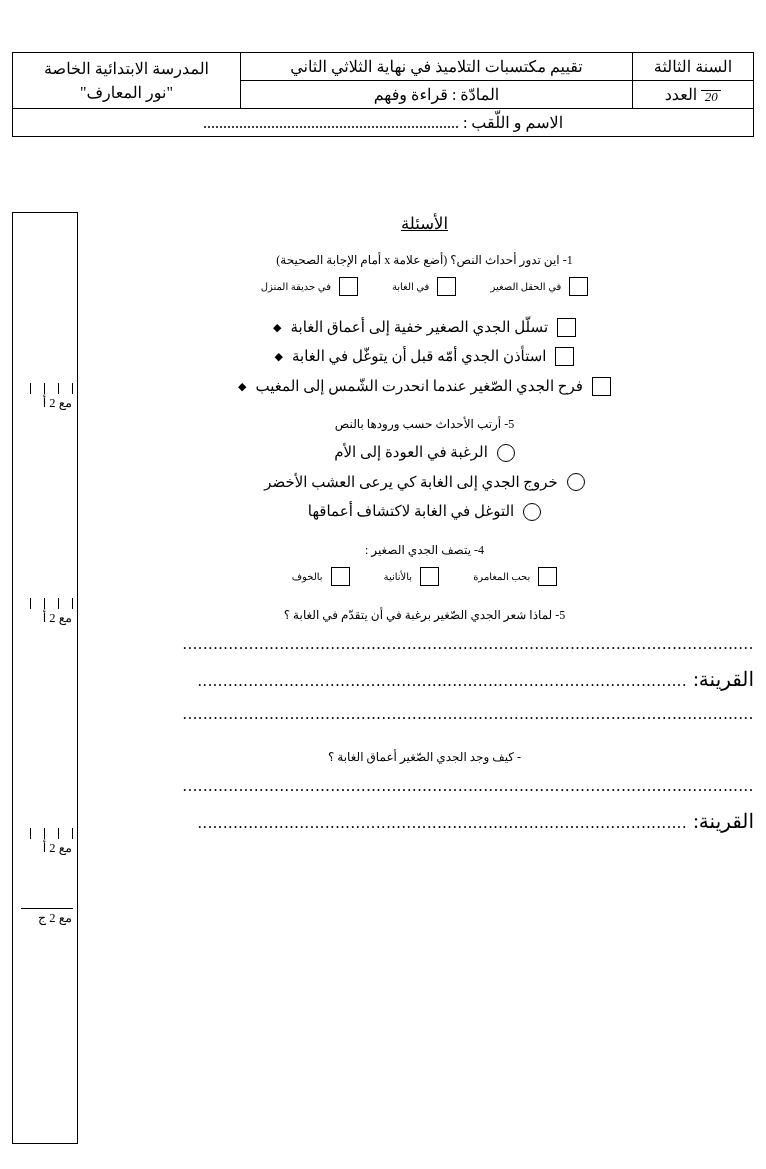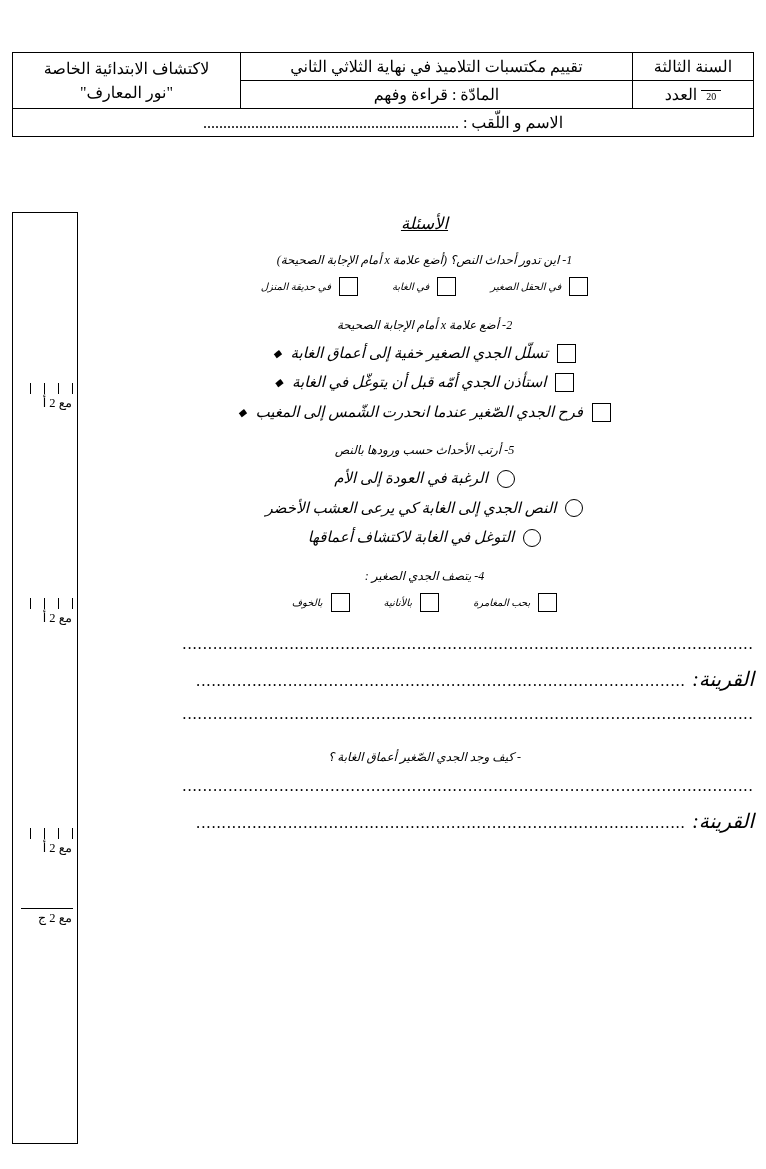--- a/index.html
+++ b/index.html
@@ -66,41 +66,41 @@
     margin-left: 4px;
   }
   .frac .bar {
     border-top: 1px solid #000;
     display: block;
     width: 20px;
     margin: 1px auto 0;
   }
   .frac .den {
     display: block;
-    font-size: 10px;
+    font-size: 13px;
     line-height: 12px;
+    font-style: italic;
   }
   .name-row td {
     text-align: right;
     padding: 5px 10px 7px;
     font-size: 16.5px;
   }
   .dots-inline {
     letter-spacing: 1px;
   }
 
   
   .content {
     position: absolute;
     top: 212px;
     right: 12px;
     left: 95px;
     font-size: 16px;
     line-height: 1.5;
-    font-style: italic;
   }
 
   .section-title {
     text-align: center;
     text-decoration: underline;
     font-size: 16.5px;
     margin: 0 0 14px 0;
   }
 
   .q {
@@ -230,21 +230,21 @@
 
 <div class="page">
 
   <div class="header-wrap">
     <table class="header">
       <tbody>
           <tr>
         <td class="cell-year"><span>السنة الثالثة</span></td>
         <td class="cell-title"><span>تقييم مكتسبات التلاميذ في نهاية الثلاثي الثاني</span></td>
         <td class="cell-school" rowspan="2">
-          <div>لاكتشاف الابتدائية الخاصة</div>
+          <div>المدرسة الابتدائية الخاصة</div>
           <div>"نور المعارف"</div>
         </td>
       </tr>
       <tr>
         <td class="cell-number">
           <span class="frac">
             <span class="bar"></span>
             <span class="den">20</span>
           </span><span>العدد</span>
         </td>
@@ -304,21 +304,20 @@
       <div class="opt">
         <span class="box"></span>
         <span>في الغابة</span>
       </div>
       <div class="opt">
         <span class="box"></span>
         <span>في حديقة المنزل</span>
       </div>
     </div>
 
-    <div class="q">2- أضع علامة x أمام الإجابة الصحيحة</div>
     <div class="stack">
       <div class="line">
         <span class="box"></span>
         <span>تسلّل الجدي الصغير خفية إلى أعماق الغابة</span>
         <span class="bullet">◆</span>
       </div>
       <div class="line">
         <span class="box"></span>
         <span>استأذن الجدي أمّه قبل أن يتوغّل في الغابة</span>
         <span class="bullet">◆</span>
@@ -331,21 +330,21 @@
     </div>
 
     <div class="q">5- أرتب الأحداث حسب ورودها بالنص</div>
     <div class="stack">
       <div class="line">
         <span class="circle"></span>
         <span>الرغبة في العودة إلى الأم</span>
       </div>
       <div class="line">
         <span class="circle"></span>
-        <span>النص الجدي إلى الغابة كي يرعى العشب الأخضر</span>
+        <span>خروج الجدي إلى الغابة كي يرعى العشب الأخضر</span>
       </div>
       <div class="line">
         <span class="circle"></span>
         <span>التوغل في الغابة لاكتشاف أعماقها</span>
       </div>
     </div>
 
     <div class="q">4- يتصف الجدي الصغير :</div>
     <div class="opt-row">
       <div class="opt">
@@ -355,20 +354,21 @@
       <div class="opt">
         <span class="box"></span>
         <span>بالأنانية</span>
       </div>
       <div class="opt">
         <span class="box"></span>
         <span>بالخوف</span>
       </div>
     </div>
 
+    <div class="q">5- لماذا شعر الجدي الصّغير برغبة في أن يتقدّم في الغابة ؟</div>
     <div class="dotted">................................................................................................................</div>
     <div class="dotted-row">
       <span class="lbl">القرينة:</span>
       <span class="fill">................................................................................................</span>
     </div>
     <div class="dotted">................................................................................................................</div>
 
     <div class="spacer-md"></div>
 
     <div class="q">- كيف وجد الجدي الصّغير أعماق الغابة ؟</div>

